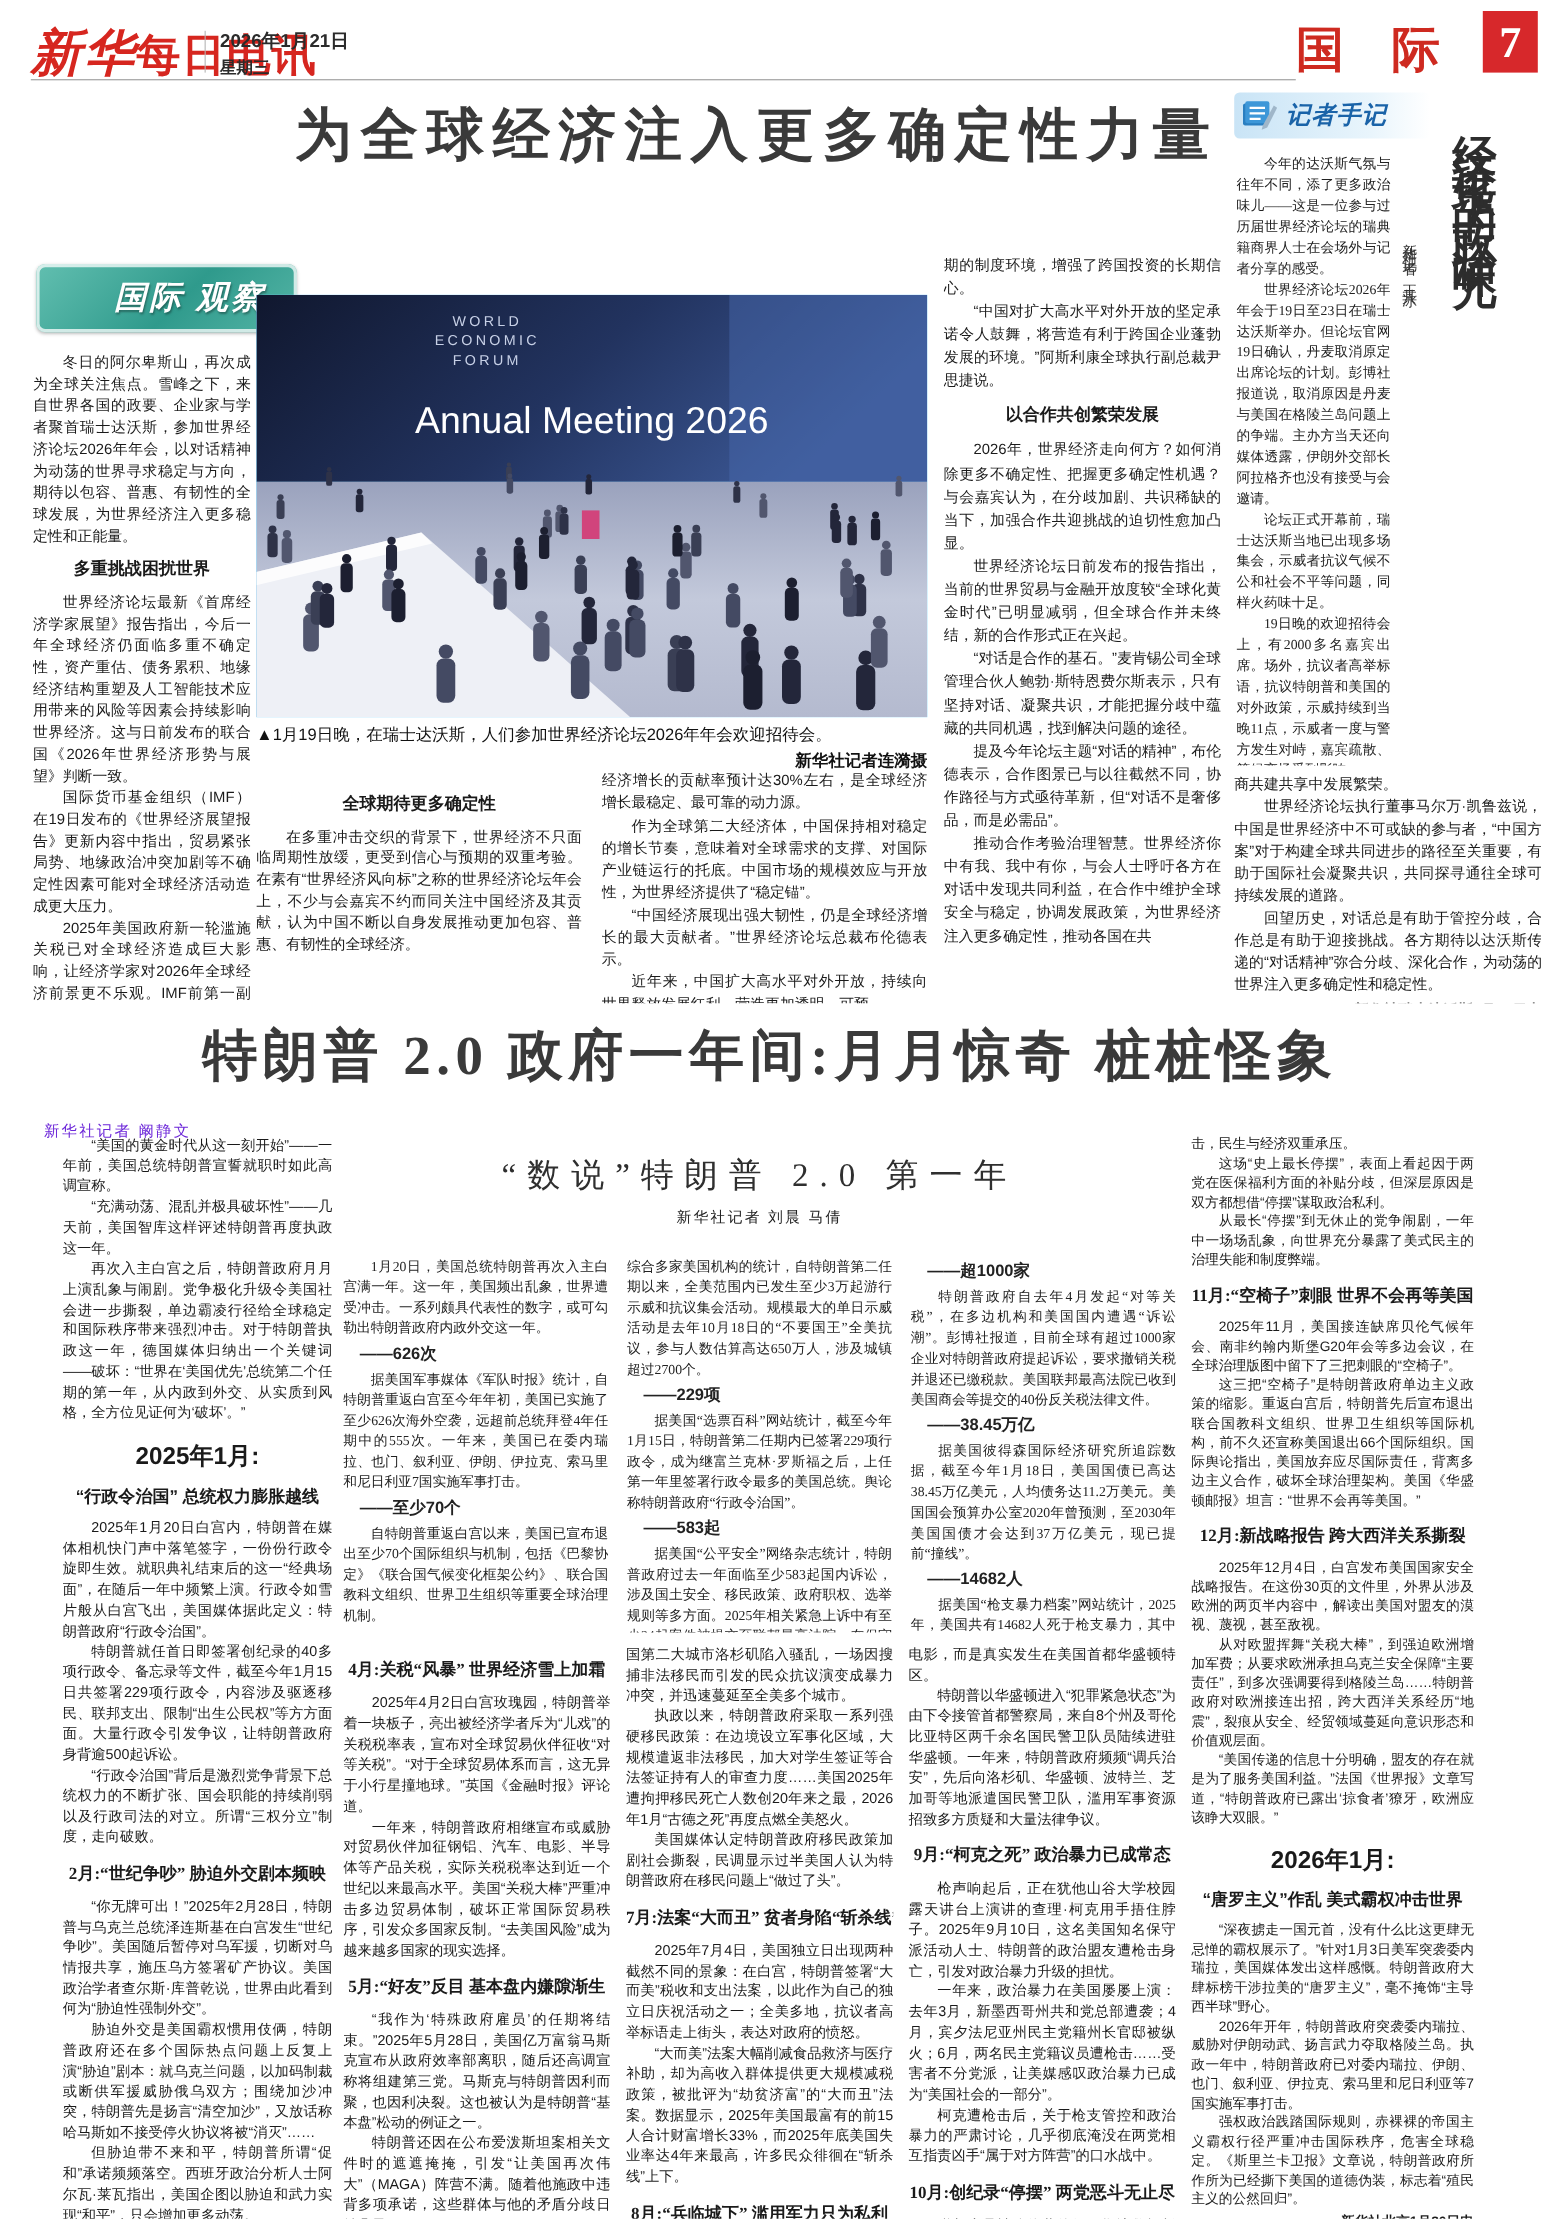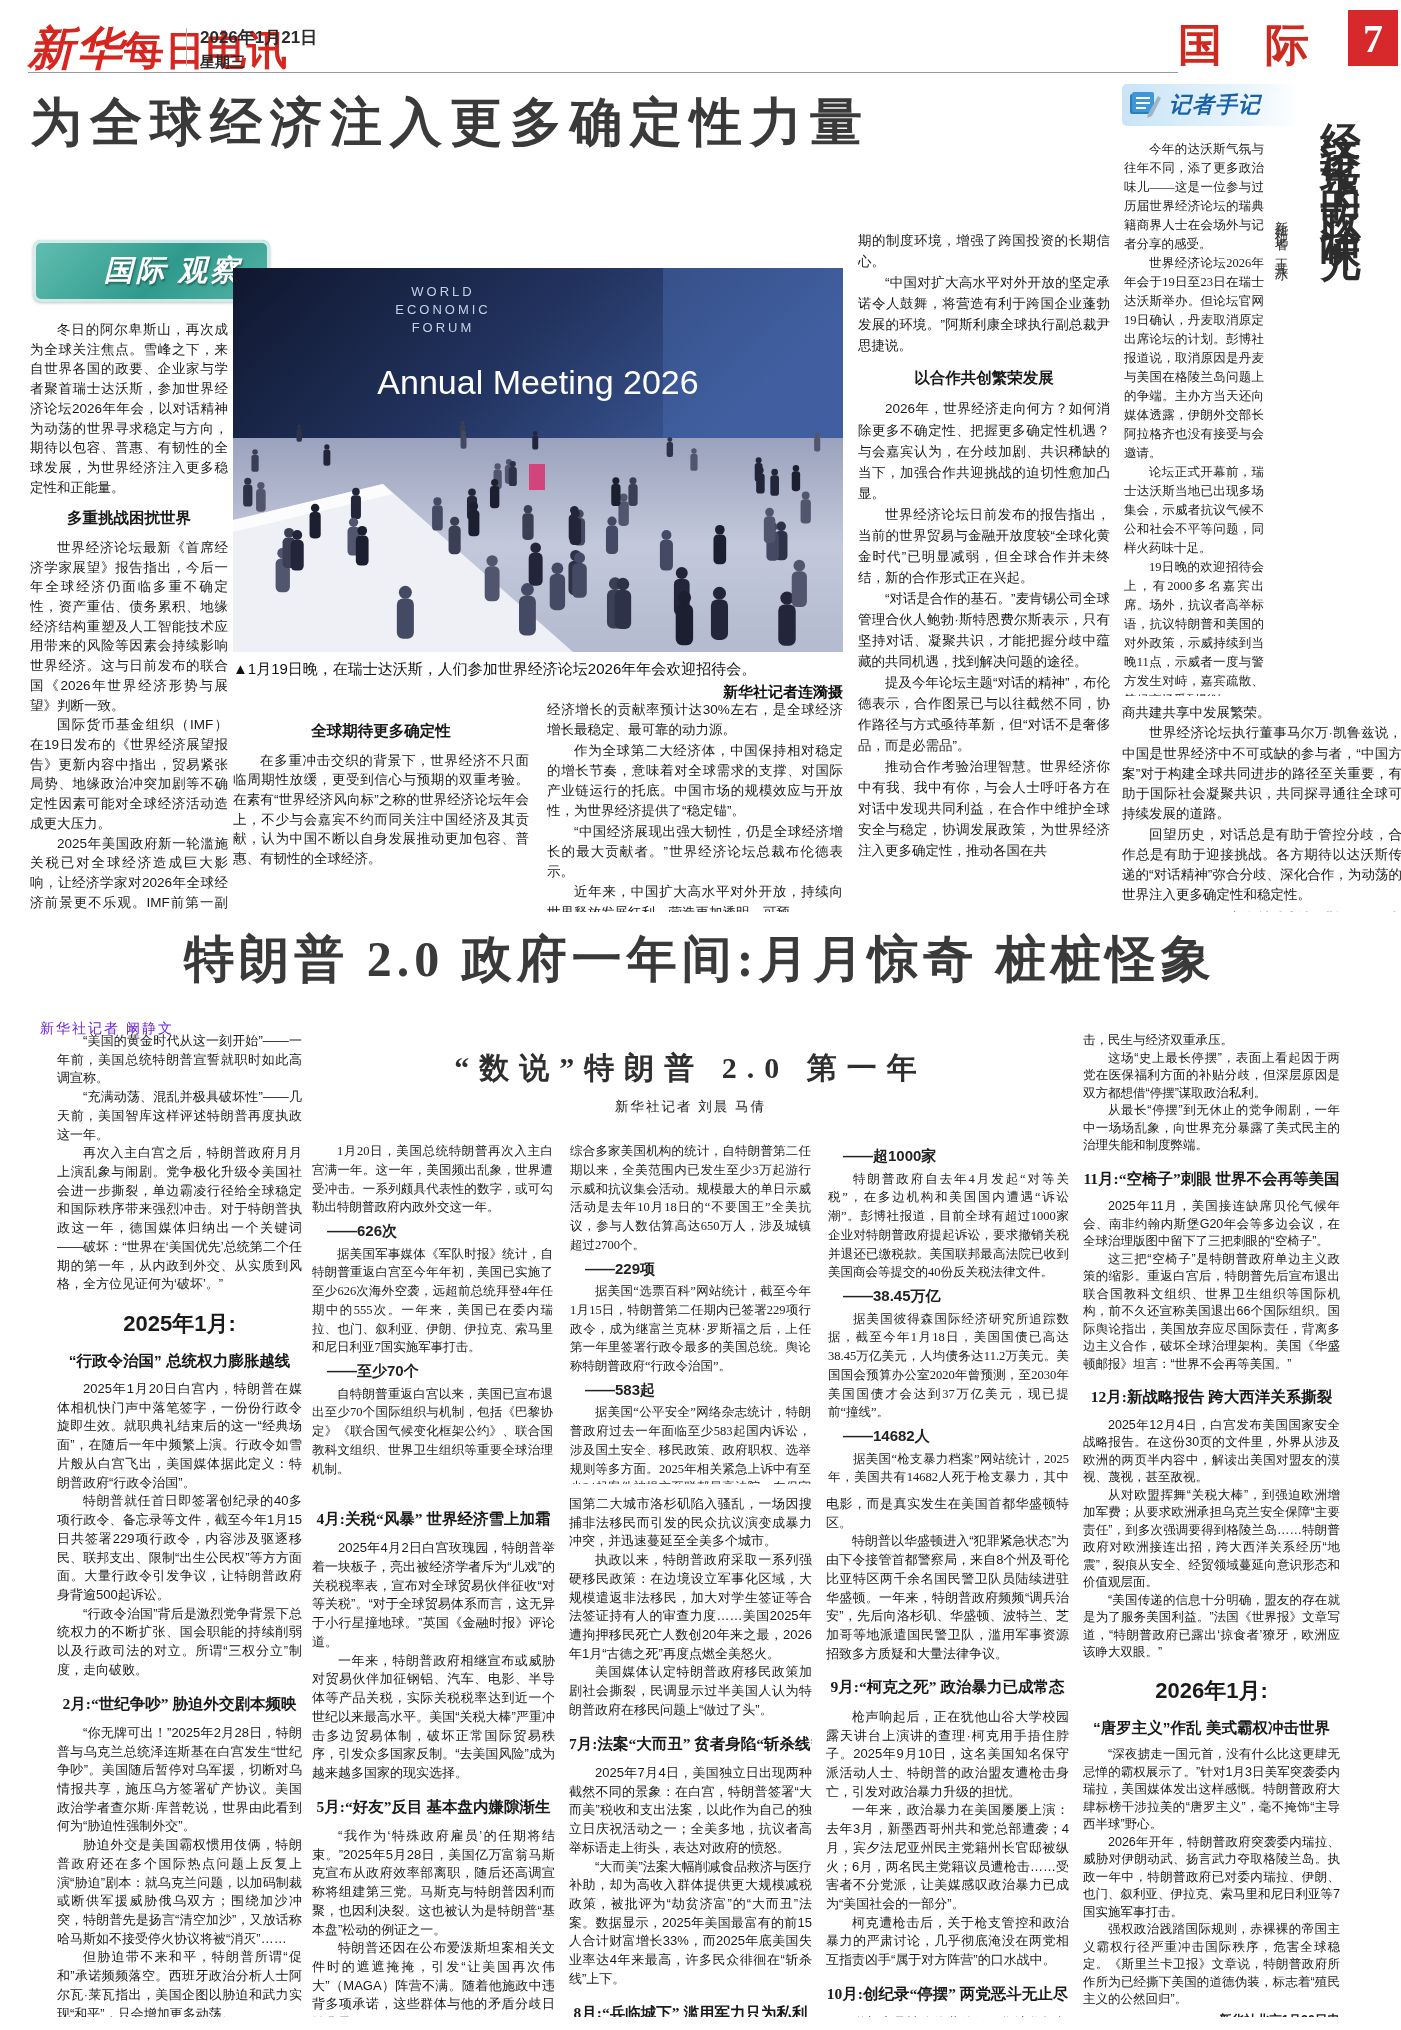--- a/index.html
+++ b/index.html
@@ -12,21 +12,21 @@
   #logo .script{font-family:"Liberation Serif","DejaVu Serif",serif;font-style:italic;font-weight:900;font-size:46px;letter-spacing:2px;}
   #logo .rest{font-family:"Liberation Sans",sans-serif;font-weight:900;font-size:40px;letter-spacing:1px;}
   #hdr-divider{left:186px;top:28px;height:38px;border-left:1px solid #b5b5b5;}
   #date-block{left:200px;top:26px;font-weight:bold;color:#2b2b2b;font-size:17px;line-height:1.45;}
   #date-block .wk{font-size:15px;}
   #section-label{left:1178px;top:16px;font-family:"Liberation Serif","DejaVu Serif",serif;font-weight:900;font-size:44px;color:#ce2a20;letter-spacing:16px;white-space:nowrap;}
   #page-box{left:1348px;top:10px;width:50px;height:56px;background:#d7282b;color:#fff;display:flex;align-items:center;justify-content:center;font-size:40px;font-weight:bold;font-family:"Liberation Serif",serif;}
   #header-rule{left:28px;top:72px;width:1150px;border-top:1px solid #9a9a9a;}
 
   
-  #a1-headline{left:30px;top:88px;width:1078px;text-align:left;font-family:"Liberation Serif","DejaVu Serif",serif;font-weight:900;font-size:52px;letter-spacing:8px;color:#3a3a3a;white-space:nowrap;}
+  #a1-headline{left:30px;top:88px;width:1078px;text-align:right;font-family:"Liberation Serif","DejaVu Serif",serif;font-weight:900;font-size:52px;letter-spacing:8px;color:#3a3a3a;white-space:nowrap;}
   #a1-byline{left:30px;top:172px;width:1078px;text-align:center;font-size:14px;color:#222;letter-spacing:2px;}
   #observer-badge{left:33px;top:240px;width:194px;height:62px;border-radius:8px;background:linear-gradient(135deg,#62bfb0 0%,#2f9a8c 55%,#55b5a6 100%);box-shadow:inset 0 0 0 3px rgba(255,255,255,.75),0 1px 3px rgba(0,0,0,.25);display:flex;align-items:center;justify-content:center;padding-left:43px;}
   #observer-badge span{color:#fff;font-family:"Liberation Serif",serif;font-style:italic;font-weight:900;font-size:29px;letter-spacing:3px;text-shadow:1px 2px 2px rgba(0,0,0,.35);}
   .newscol{font-size:13.5px;line-height:1.46;text-align:justify;overflow:hidden;color:#1a1a1a;}
   #a1-col1{left:30px;top:320px;width:198px;height:592px;}
   #a1-colA{left:233px;top:710px;width:296px;height:202px;}
   #a1-colB{left:547px;top:700px;width:296px;height:212px;line-height:1.5;}
   #a1-col4{left:858px;top:230px;width:252px;height:682px;line-height:1.56;}
   #a1-col5{left:1122px;top:703px;width:280px;height:209px;line-height:1.5;}
 
@@ -48,21 +48,21 @@
   #a2-byline{left:40px;top:1020px;width:1320px;text-align:left;font-size:14px;letter-spacing:2px;color:#6d28d9;}
   .mcol{font-size:13px;line-height:1.44;text-align:justify;overflow:hidden;color:#1a1a1a;}
   #a2-col1{left:57px;top:1032px;width:245px;height:985px;}
   #a2-col2{left:312px;top:1495px;width:243px;height:522px;}
   #a2-col3{left:569px;top:1495px;width:243px;height:522px;}
   #a2-col4{left:826px;top:1495px;width:243px;height:522px;}
   #a2-col5{left:1083px;top:1032px;width:257px;height:985px;font-size:12.5px;line-height:1.4;}
 
   
   #shushuo{left:312px;top:1032px;width:757px;height:445px;}
-  #ss-headline{position:absolute;left:0;top:16px;width:757px;text-align:center;font-family:"Liberation Serif","DejaVu Serif",serif;font-weight:bold;font-size:30px;letter-spacing:10px;color:#2f2f2f;white-space:nowrap;}
+  #ss-headline{position:absolute;left:0;top:16px;width:757px;text-align:center;font-family:"Liberation Serif","DejaVu Serif",serif;font-weight:normal;font-size:30px;letter-spacing:10px;color:#2f2f2f;white-space:nowrap;}
   #ss-byline{position:absolute;left:0;top:66px;width:757px;text-align:center;font-size:13.5px;letter-spacing:2px;color:#222;}
   .ss-col{position:absolute;top:100px;width:241px;height:342px;overflow:hidden;font-family:"Liberation Serif","DejaVu Serif",serif;font-size:12.5px;line-height:1.5;text-align:justify;color:#222;margin-top:10px;}
   #ss-c1{left:0px;} #ss-c2{left:258px;} #ss-c3{left:516px;}
 
   
   .tx-p{text-indent:2em;margin:0;}
   .tx-cont{text-indent:0;margin:0;}
   .tx-sub{font-weight:bold;text-align:center;text-indent:0;font-size:15.5px;margin:10px 0 8px;font-family:"Liberation Sans",sans-serif;}
   .tx-mon{font-weight:900;text-align:center;text-indent:0;font-size:15.5px;margin:13px 0 9px;font-family:"Liberation Serif",serif;white-space:nowrap;}
   .tx-big{font-weight:900;text-align:center;text-indent:0;font-size:22px;margin:14px 0 4px;font-family:"Liberation Sans",sans-serif;}

